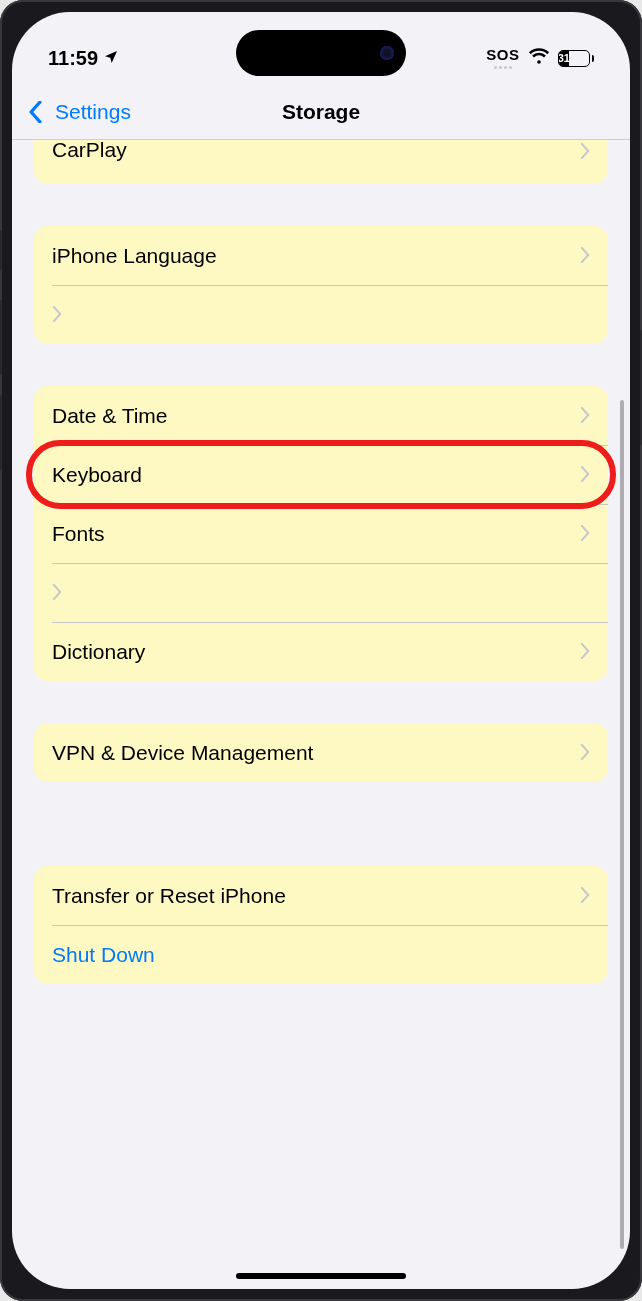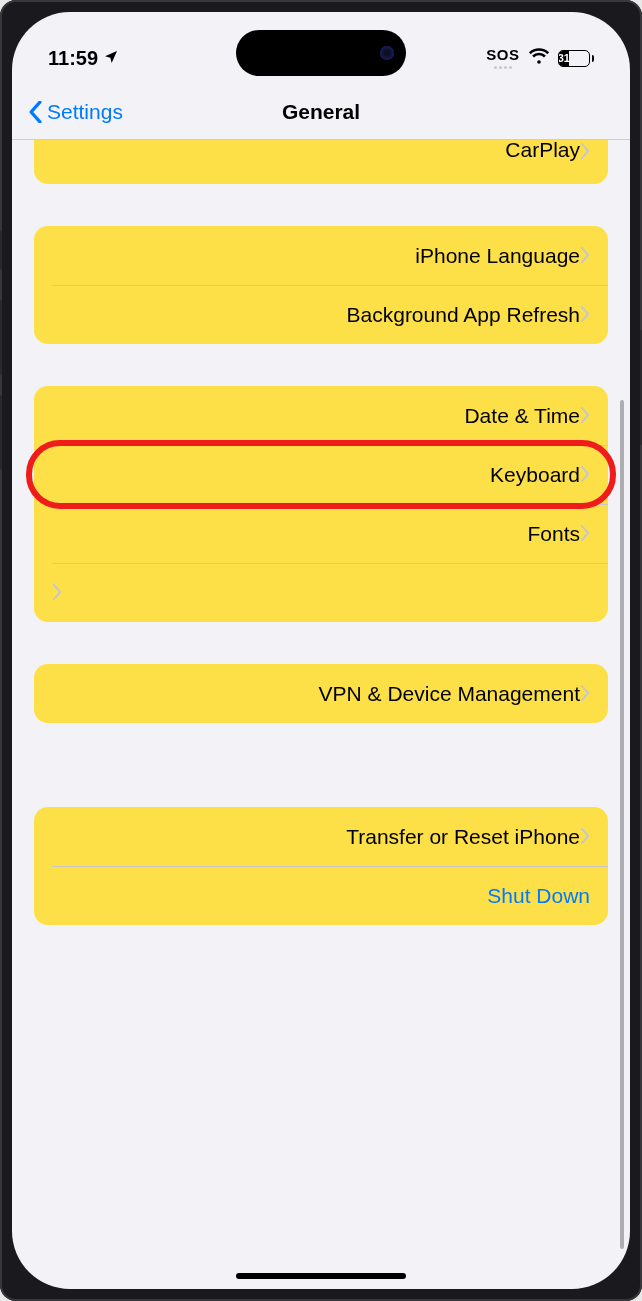--- a/index.html
+++ b/index.html
@@ -4,21 +4,21 @@
   <style>
     * { margin:0; padding:0; box-sizing:border-box; -webkit-font-smoothing:antialiased; }
     body {
       background:#e8e8e8;
       font-family:-apple-system,BlinkMacSystemFont,"SF Pro Text","Helvetica Neue",sans-serif;
       display:flex; justify-content:center;
     }
     .frame {
       width:642px; height:1301px;
       background:#1a1a1e;
-      border-radius:16px;
+      border-radius:23px;
       padding:12px;
       position:relative;
       box-shadow:0 0 0 2px #38383c inset;
     }
     
     .side-btn{position:absolute;background:#2a2a2e;border-radius:2px;}
     .sb-l1{left:-4px;top:230px;width:6px;height:40px;}
     .sb-l2{left:-4px;top:300px;width:6px;height:75px;}
     .sb-l3{left:-4px;top:395px;width:6px;height:75px;}
     .sb-r1{right:-4px;top:330px;width:6px;height:115px;}
@@ -58,28 +58,28 @@
     .bat-fill{position:absolute;left:0;top:0;bottom:0;width:35%;background:#000;display:flex;align-items:center;justify-content:center;}
     .bat-num{font-size:11px;font-weight:700;color:#fff;font-stretch:condensed;}
     .bat-tip{width:2.5px;height:7px;background:#000;border-radius:0 2px 2px 0;}
     
     .navbar {
       height:56px; position:relative;
       display:flex; align-items:center;
       border-bottom:0.5px solid rgba(0,0,0,0.15);
       background:#f2f2f7;
     }
-    .back-btn{display:flex;align-items:center;gap:4px;color:#007aff;font-size:21px;padding-left:16px;cursor:pointer;}
+    .back-btn{display:flex;align-items:center;gap:12px;color:#007aff;font-size:21px;padding-left:16px;cursor:pointer;}
     .back-btn svg{width:15px;height:22px;}
     .nav-title{position:absolute;left:0;right:0;text-align:center;font-size:21px;font-weight:600;color:#000;pointer-events:none;}
     
     .content{flex:1;overflow:hidden;position:relative;}
     .scroll-ind{position:absolute;right:6px;top:260px;bottom:40px;width:4px;background:rgba(0,0,0,0.28);border-radius:2px;z-index:5;}
     .group{
-      background:#fde047; border-radius:14px; margin:0 22px; overflow:hidden;text-align:right;
+      background:#fef9c3; border-radius:14px; margin:0 22px; overflow:hidden;
     }
     .group.partial-top{border-top-left-radius:0;border-top-right-radius:0;margin-top:0;}
     .grp-gap{height:42px;}
     .row{
       display:flex;align-items:center;position:relative;
       height:59px;padding:0 18px;font-size:21px;color:#000;cursor:pointer;
     }
     .row .label{flex:1;}
     .row .chev svg{width:10px;height:16px;}
     .row .chev path{stroke:#c7c7cc;}
@@ -148,21 +148,21 @@
       </div>
     </div>
 
     <div class="navbar">
       <div class="back-btn">
         <svg viewBox="0 0 12 20">
             <path d="M10 1 L2 10 L10 19" stroke="#007aff" stroke-width="3" fill="none" stroke-linecap="round" stroke-linejoin="round"></path>
           </svg>
         <span>Settings</span>
       </div>
-      <div class="nav-title">General</div>
+      <div class="nav-title">Storage</div>
     </div>
 
     <div class="content" id="content-root">
 
       <div class="group partial-top">
           <div class="row partial">
             <span class="label">CarPlay</span>
             <span class="chev"><svg viewBox="0 0 12 20">
                 <path d="M2 1 L10 10 L2 19" stroke="#c7c7cc" stroke-width="2.5" fill="none" stroke-linecap="round" stroke-linejoin="round"></path>
               </svg></span>
@@ -170,21 +170,20 @@
         </div>
         <div class="grp-gap"></div>
         <div class="group">
           <div class="row">
             <span class="label">iPhone Language</span>
             <span class="chev"><svg viewBox="0 0 12 20">
                 <path d="M2 1 L10 10 L2 19" stroke="#c7c7cc" stroke-width="2.5" fill="none" stroke-linecap="round" stroke-linejoin="round"></path>
               </svg></span>
           </div>
           <div class="row">
-            <span class="label">Background App Refresh</span>
             <span class="chev"><svg viewBox="0 0 12 20">
                 <path d="M2 1 L10 10 L2 19" stroke="#c7c7cc" stroke-width="2.5" fill="none" stroke-linecap="round" stroke-linejoin="round"></path>
               </svg></span>
           </div>
         </div>
         <div class="grp-gap"></div>
         <div class="group">
           <div class="row">
             <span class="label">Date &amp; Time</span>
             <span class="chev"><svg viewBox="0 0 12 20">
@@ -197,20 +196,26 @@
                 <path d="M2 1 L10 10 L2 19" stroke="#c7c7cc" stroke-width="2.5" fill="none" stroke-linecap="round" stroke-linejoin="round"></path>
               </svg></span>
           </div>
           <div class="row">
             <span class="label">Fonts</span>
             <span class="chev"><svg viewBox="0 0 12 20">
                 <path d="M2 1 L10 10 L2 19" stroke="#c7c7cc" stroke-width="2.5" fill="none" stroke-linecap="round" stroke-linejoin="round"></path>
               </svg></span>
           </div>
           <div class="row">
+            <span class="chev"><svg viewBox="0 0 12 20">
+                <path d="M2 1 L10 10 L2 19" stroke="#c7c7cc" stroke-width="2.5" fill="none" stroke-linecap="round" stroke-linejoin="round"></path>
+              </svg></span>
+          </div>
+          <div class="row">
+            <span class="label">Dictionary</span>
             <span class="chev"><svg viewBox="0 0 12 20">
                 <path d="M2 1 L10 10 L2 19" stroke="#c7c7cc" stroke-width="2.5" fill="none" stroke-linecap="round" stroke-linejoin="round"></path>
               </svg></span>
           </div>
         </div>
         <div class="grp-gap"></div>
         <div class="group">
           <div class="row">
             <span class="label">VPN &amp; Device Management</span>
             <span class="chev"><svg viewBox="0 0 12 20">

